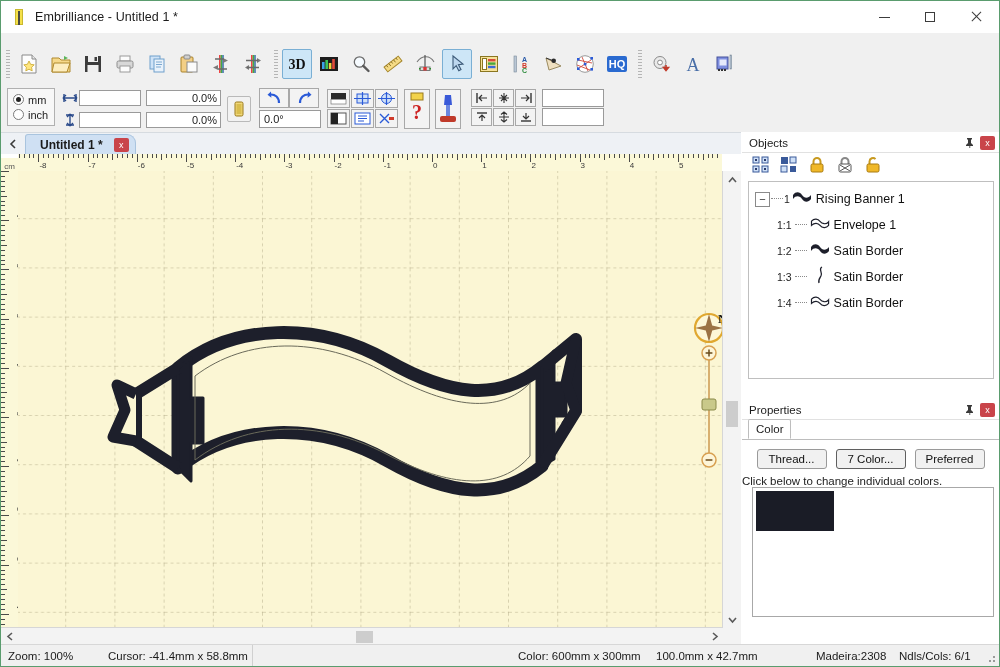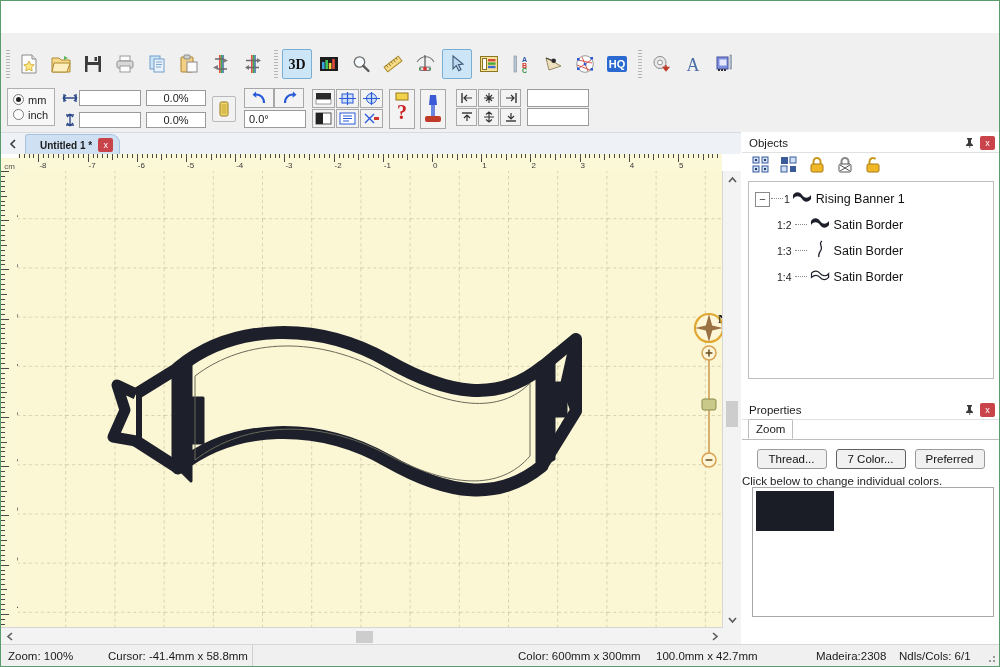--- a/index.html
+++ b/index.html
@@ -43,21 +43,21 @@
            display:flex;flex-direction:column;justify-content:center;padding-left:5px;box-sizing:border-box;}
   .radio-line{display:flex;align-items:center;height:15px;font-size:11px;color:#222;}
   .radio{width:9px;height:9px;border:1px solid #7a7a7a;border-radius:50%;background:#fff;margin-right:4px;position:relative;}
   .radio.on:after{content:"";position:absolute;left:2px;top:2px;width:5px;height:5px;border-radius:50%;background:#222;}
   .sizeblock{margin-left:6px;margin-top:2px;}
   .sline{display:flex;align-items:center;height:19px;}
   .arrowico{width:18px;height:16px;display:flex;align-items:center;justify-content:center;}
   .field{height:16px;border:1px solid #9a9a9a;background:#fff;box-sizing:border-box;font-size:11px;
          padding:0 3px;line-height:15px;color:#222;}
   .f-size{width:62px;}
-  .f-pct{width:60px;margin-left:5px;text-align:center;}
+  .f-pct{width:75px;margin-left:5px;text-align:right;}
   .lockbtn{margin-left:6px;margin-top:10px;width:22px;height:24px;border:1px solid #b9b9b9;background:#f2f2f2;
            display:flex;align-items:center;justify-content:center;border-radius:2px;}
   .rotblock{margin-left:8px;margin-top:2px;}
   .rotrow{display:flex;}
   .rotbtn{width:30px;height:20px;border:1px solid #a8a8a8;background:#f3f3f3;display:flex;align-items:center;
           justify-content:center;box-sizing:border-box;}
   .rotfield{width:62px;height:18px;margin-top:2px;border:1px solid #9a9a9a;background:#fff;font-size:11px;
             padding:0 4px;line-height:17px;box-sizing:border-box;}
   .iconsquare{width:23px;height:19px;border:1px solid #a8a8a8;background:#f3f3f3;display:flex;align-items:center;
               justify-content:center;box-sizing:border-box;margin-right:1px;}
@@ -70,21 +70,21 @@
   .abtn{width:21px;height:18px;border:1px solid #a8a8a8;background:#f3f3f3;display:flex;align-items:center;
         justify-content:center;box-sizing:border-box;margin-right:1px;}
   .afield{width:62px;height:18px;margin-left:5px;border:1px solid #9a9a9a;background:#fff;box-sizing:border-box;}
 
   
   .tabbar{position:absolute;left:0;top:131px;width:740px;height:22px;background:#eef1f5;border-top:1px solid #d6dbe0;}
   .tabscroll{position:absolute;left:4px;top:3px;width:16px;height:16px;display:flex;align-items:center;justify-content:center;color:#444;font-size:11px;}
   .doctab{position:absolute;left:24px;top:1px;height:21px;background:#cfe0f3;
           border:1px solid #a9c4de;border-bottom:none;border-radius:3px 9px 0 0;
           display:flex;align-items:center;padding:0 6px 0 14px;box-sizing:border-box;}
-  .doctab-label{font-size:10px;font-weight:bold;color:#1b1b1b;margin-right:6px;}
+  .doctab-label{font-size:12px;font-weight:bold;color:#1b1b1b;margin-right:11px;}
   .tab-close{width:15px;height:14px;background:#c9444a;color:#fff;font-size:9px;display:flex;
              align-items:center;justify-content:center;border-radius:2px;}
 
   
   .canvas-zone{position:absolute;left:0;top:153px;width:740px;height:491px;background:#ffffff;}
   .ruler-corner{position:absolute;left:0;top:4px;width:17px;height:17px;background:#fbf8d8;border-right:1px solid #9aa3ad;border-bottom:1px solid #9aa3ad;font-size:8px;color:#555;line-height:17px;text-align:center;}
   .hruler{position:absolute;left:17px;top:0;width:704px;height:17px;background:#fbf8d8;border-bottom:1px solid #9aa3ad;overflow:hidden;}
   .vruler{position:absolute;left:0;top:17px;width:17px;height:457px;background:#fbf8d8;border-right:1px solid #9aa3ad;overflow:hidden;}
   .rtick{position:absolute;background:#4a4a4a;}
   .rlabel{position:absolute;font-size:8px;color:#3a3a3a;font-family:"Liberation Sans",sans-serif;line-height:8px;}
@@ -136,20 +136,37 @@
       radial-gradient(circle 1px at 8px 8px,#9a9a9a 99%,transparent),
       radial-gradient(circle 1px at 4px 8px,#9a9a9a 99%,transparent),
       radial-gradient(circle 1px at 8px 4px,#9a9a9a 99%,transparent);}
   .vsep{position:absolute;top:0;width:1px;height:21px;background:#d0d0d0;}
 </style>
 </head>
 <body>
 
 <div id="app">
 
+  <div class="titlebar">
+    <div class="app-icon">
+        <div class="needle"></div>
+      </div>
+    <div class="title-text">Embrilliance -  Untitled 1 *</div>
+    <div class="wincontrols">
+      <div class="wb">
+          <div class="glyph-min"></div>
+        </div>
+      <div class="wb">
+          <div class="glyph-max"></div>
+        </div>
+      <div class="wb close">
+          <div class="glyph-close"></div>
+        </div>
+    </div>
+  </div>
 
   <div class="toolbar-zone">
 
     <div class="tb-row1">
 
       <div class="tgroup">
         <div class="grip"></div>
 
         <div class="tbtn">
           <svg width="22" height="22" viewBox="0 0 22 22">
@@ -945,20 +962,30 @@
         <span style="width:12px;border-top:1px dotted #8a8a8a;height:1px;margin:0 1px;"></span>
         <span class="tnum">1</span>
         <span style="margin:0 4px 0 2px;">
           <svg width="20" height="13" viewBox="0 0 20 13">
               <path d="M1 4C4 0 8 1 10 4s6 4 9 0v4c-3 4-7 3-9 0s-6-4-9 0z" fill="#1d1f2b"></path>
             </svg>
         </span>
         <span>Rising Banner 1</span>
       </div>
 
+      <div class="tree-row" style="padding-left:28px;">
+        <span class="tnum">1:1</span>
+        <span style="width:12px;border-top:1px dotted #8a8a8a;height:1px;margin:0 3px;"></span>
+        <span style="margin-right:4px;">
+          <svg width="20" height="13" viewBox="0 0 20 13">
+              <path d="M1.5 4.2C4.5 1 8 2 10 4.4s6 3.6 8.6.4v3.6c-2.6 3.4-6.6 2.6-8.6 0S4.5 5.4 1.5 8.4z" fill="none" stroke="#1d1f2b" stroke-width="1.2"></path>
+            </svg>
+        </span>
+        <span>Envelope 1</span>
+      </div>
 
       <div class="tree-row" style="padding-left:28px;">
         <span class="tnum">1:2</span>
         <span style="width:12px;border-top:1px dotted #8a8a8a;height:1px;margin:0 3px;"></span>
         <span style="margin-right:4px;">
           <svg width="20" height="13" viewBox="0 0 20 13">
               <path d="M1 4C4 0 8 1 10 4s6 4 9 0v4c-3 4-7 3-9 0s-6-4-9 0z" fill="#1d1f2b"></path>
             </svg>
         </span>
         <span>Satin Border</span>
@@ -993,21 +1020,21 @@
       <span class="panel-title">Properties</span>
       <span class="pin-ico">
         <svg width="11" height="12" viewBox="0 0 11 12">
             <path d="M3 1h5v1l-1 1v3l2 2v1H6.2V11H5.4V9H2V8l2-2V3L3 2z" fill="#3a3a3a"></path>
           </svg>
       </span>
       <span class="pclose">x</span>
     </div>
 
     <div class="ptab-strip">
-      <span class="ptab">Zoom</span>
+      <span class="ptab">Color</span>
     </div>
 
     <div class="pbtnrow">
       <div class="pbtn">Thread...</div>
       <div class="pbtn emph">7 Color...</div>
       <div class="pbtn">Preferred</div>
     </div>
 
     <div class="phint">Click below to change individual colors.</div>
 

